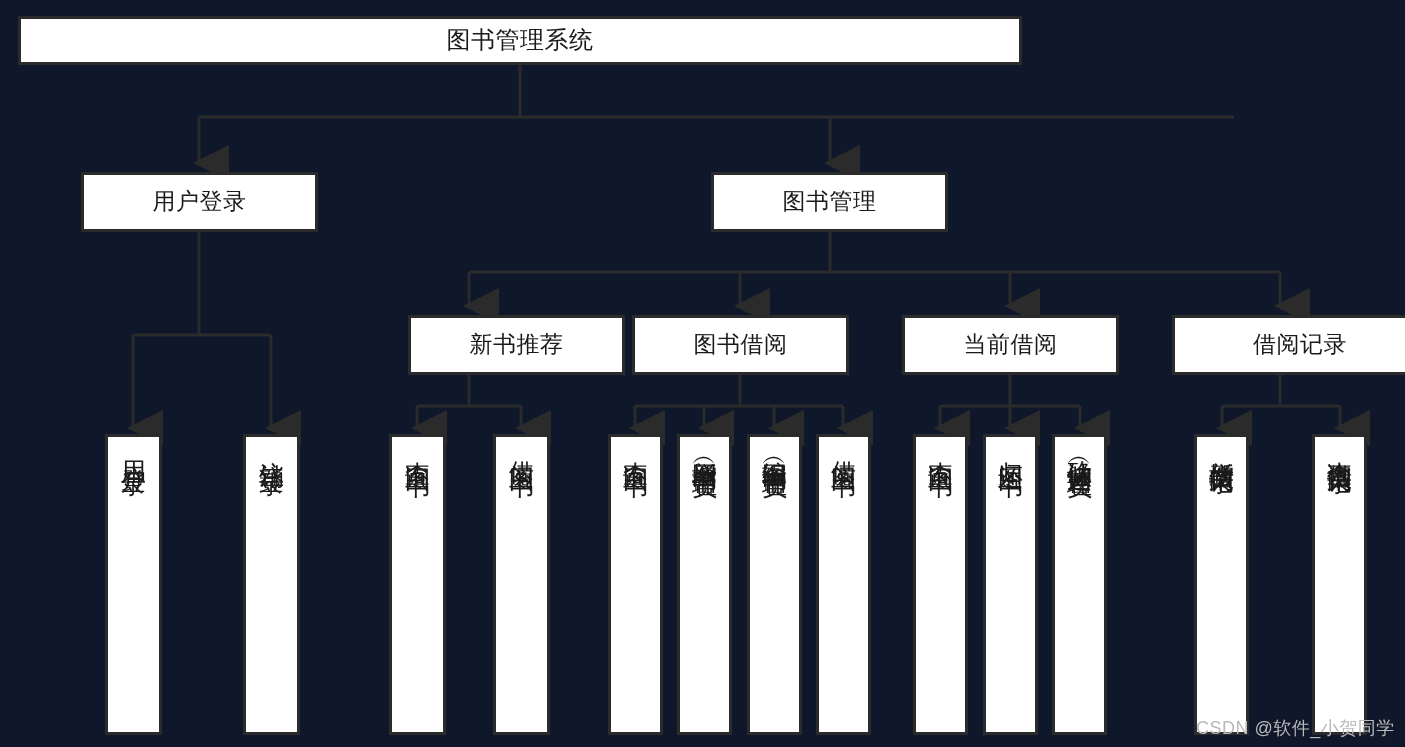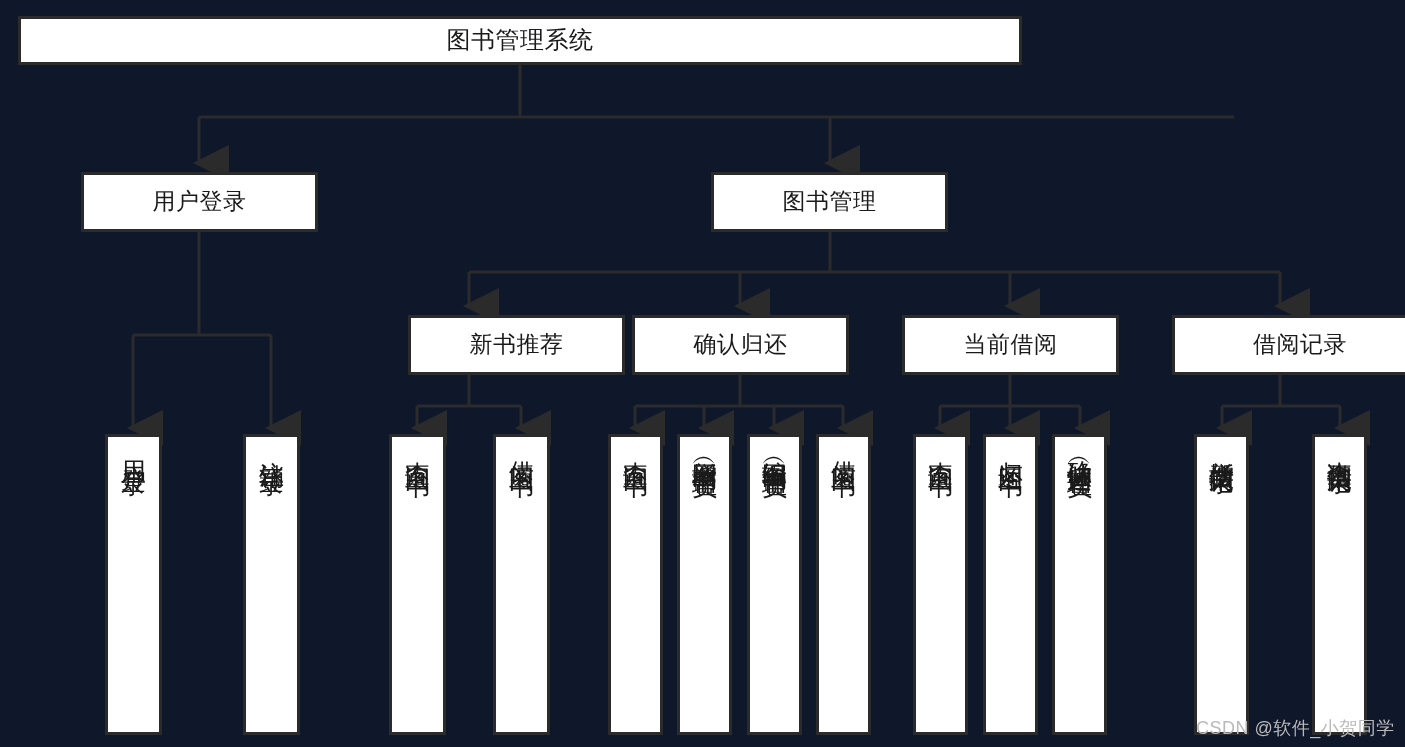--- a/index.html
+++ b/index.html
@@ -136,21 +136,21 @@
     <span class="label">用户登录</span>
   </div>
   <div class="node horiz" style="left:711px; top:172px; width:237px; height:60px;align-items:center;">
     <span class="label">图书管理</span>
   </div>
 
   <div class="node horiz" style="left:361px; top:315px; width:217px; height:60px;margin-left:47px;">
     <span class="label">新书推荐</span>
   </div>
   <div class="node horiz" style="left:632px; top:315px; width:217px; height:60px;">
-    <span class="label">确认归还</span>
+    <span class="label">图书借阅</span>
   </div>
   <div class="node horiz" style="left:902px; top:315px; width:217px; height:60px;">
     <span class="label">当前借阅</span>
   </div>
   <div class="node horiz" style="left:1172px; top:315px; width:256px; height:60px;">
     <span class="label">借阅记录</span>
   </div>
 
   <div class="node vert" style="left:105px; top:434px; width:57px; height:301px;">
     <span class="label">用户登录</span>

